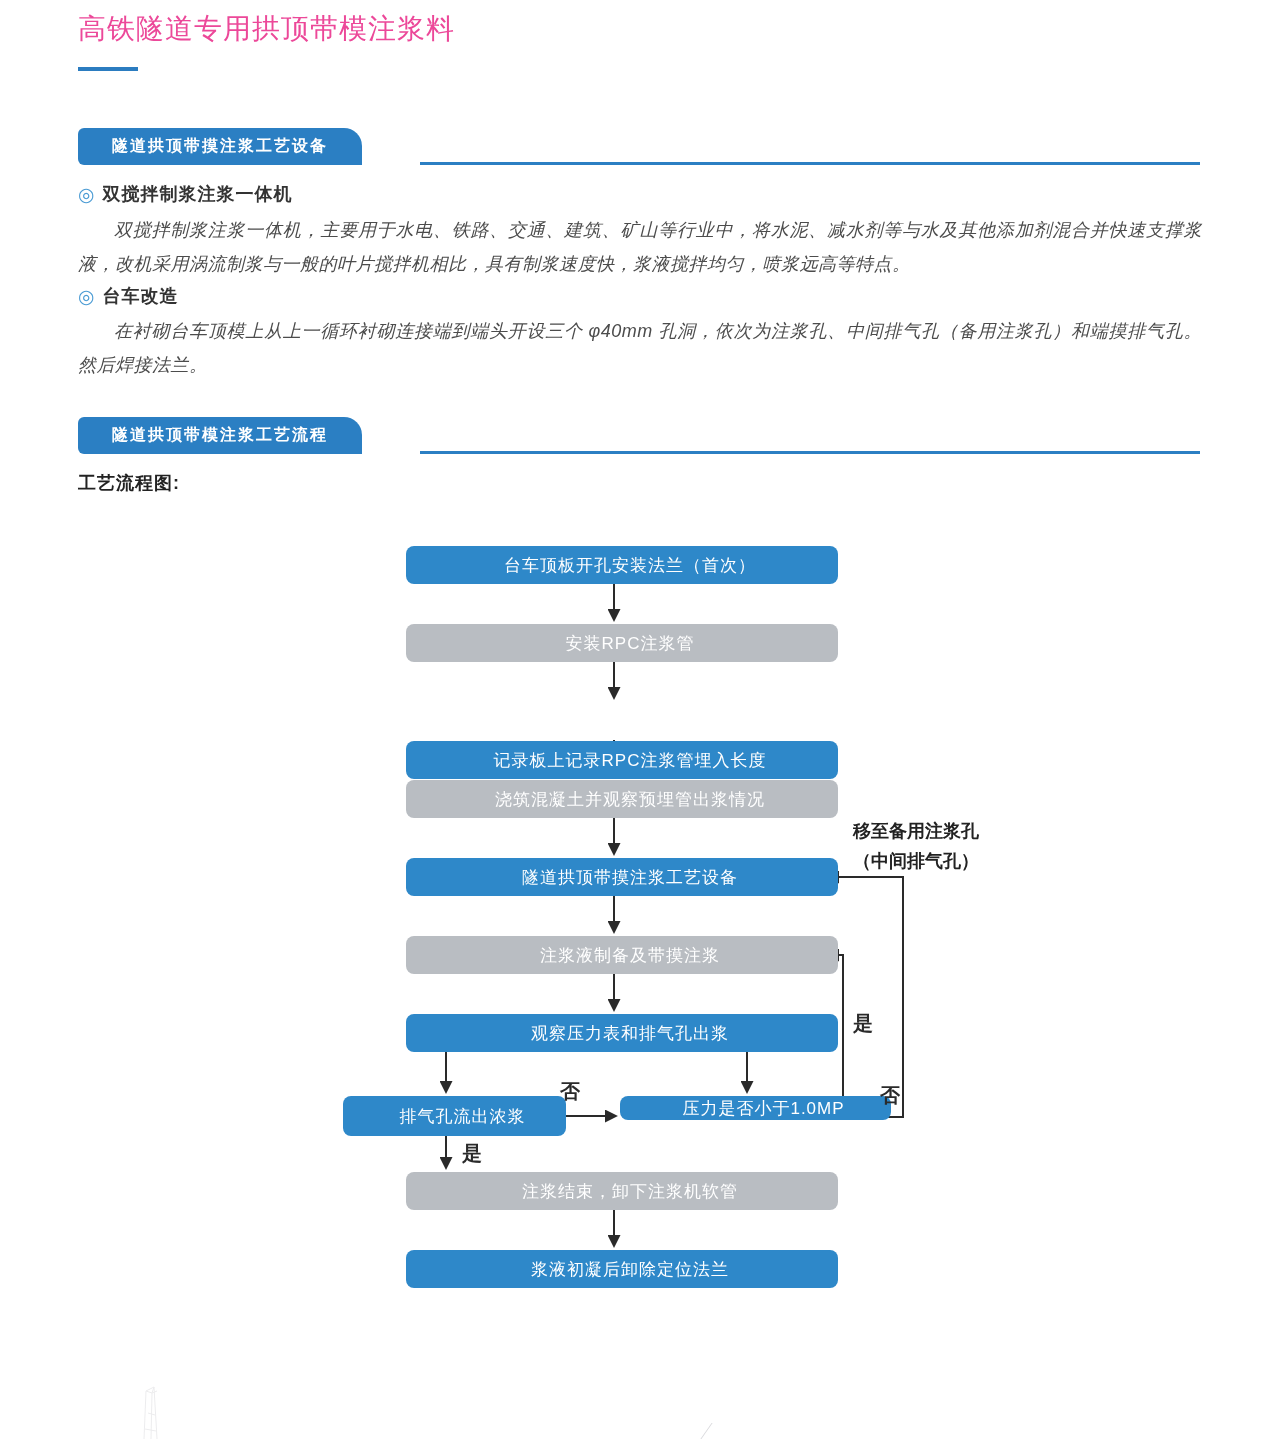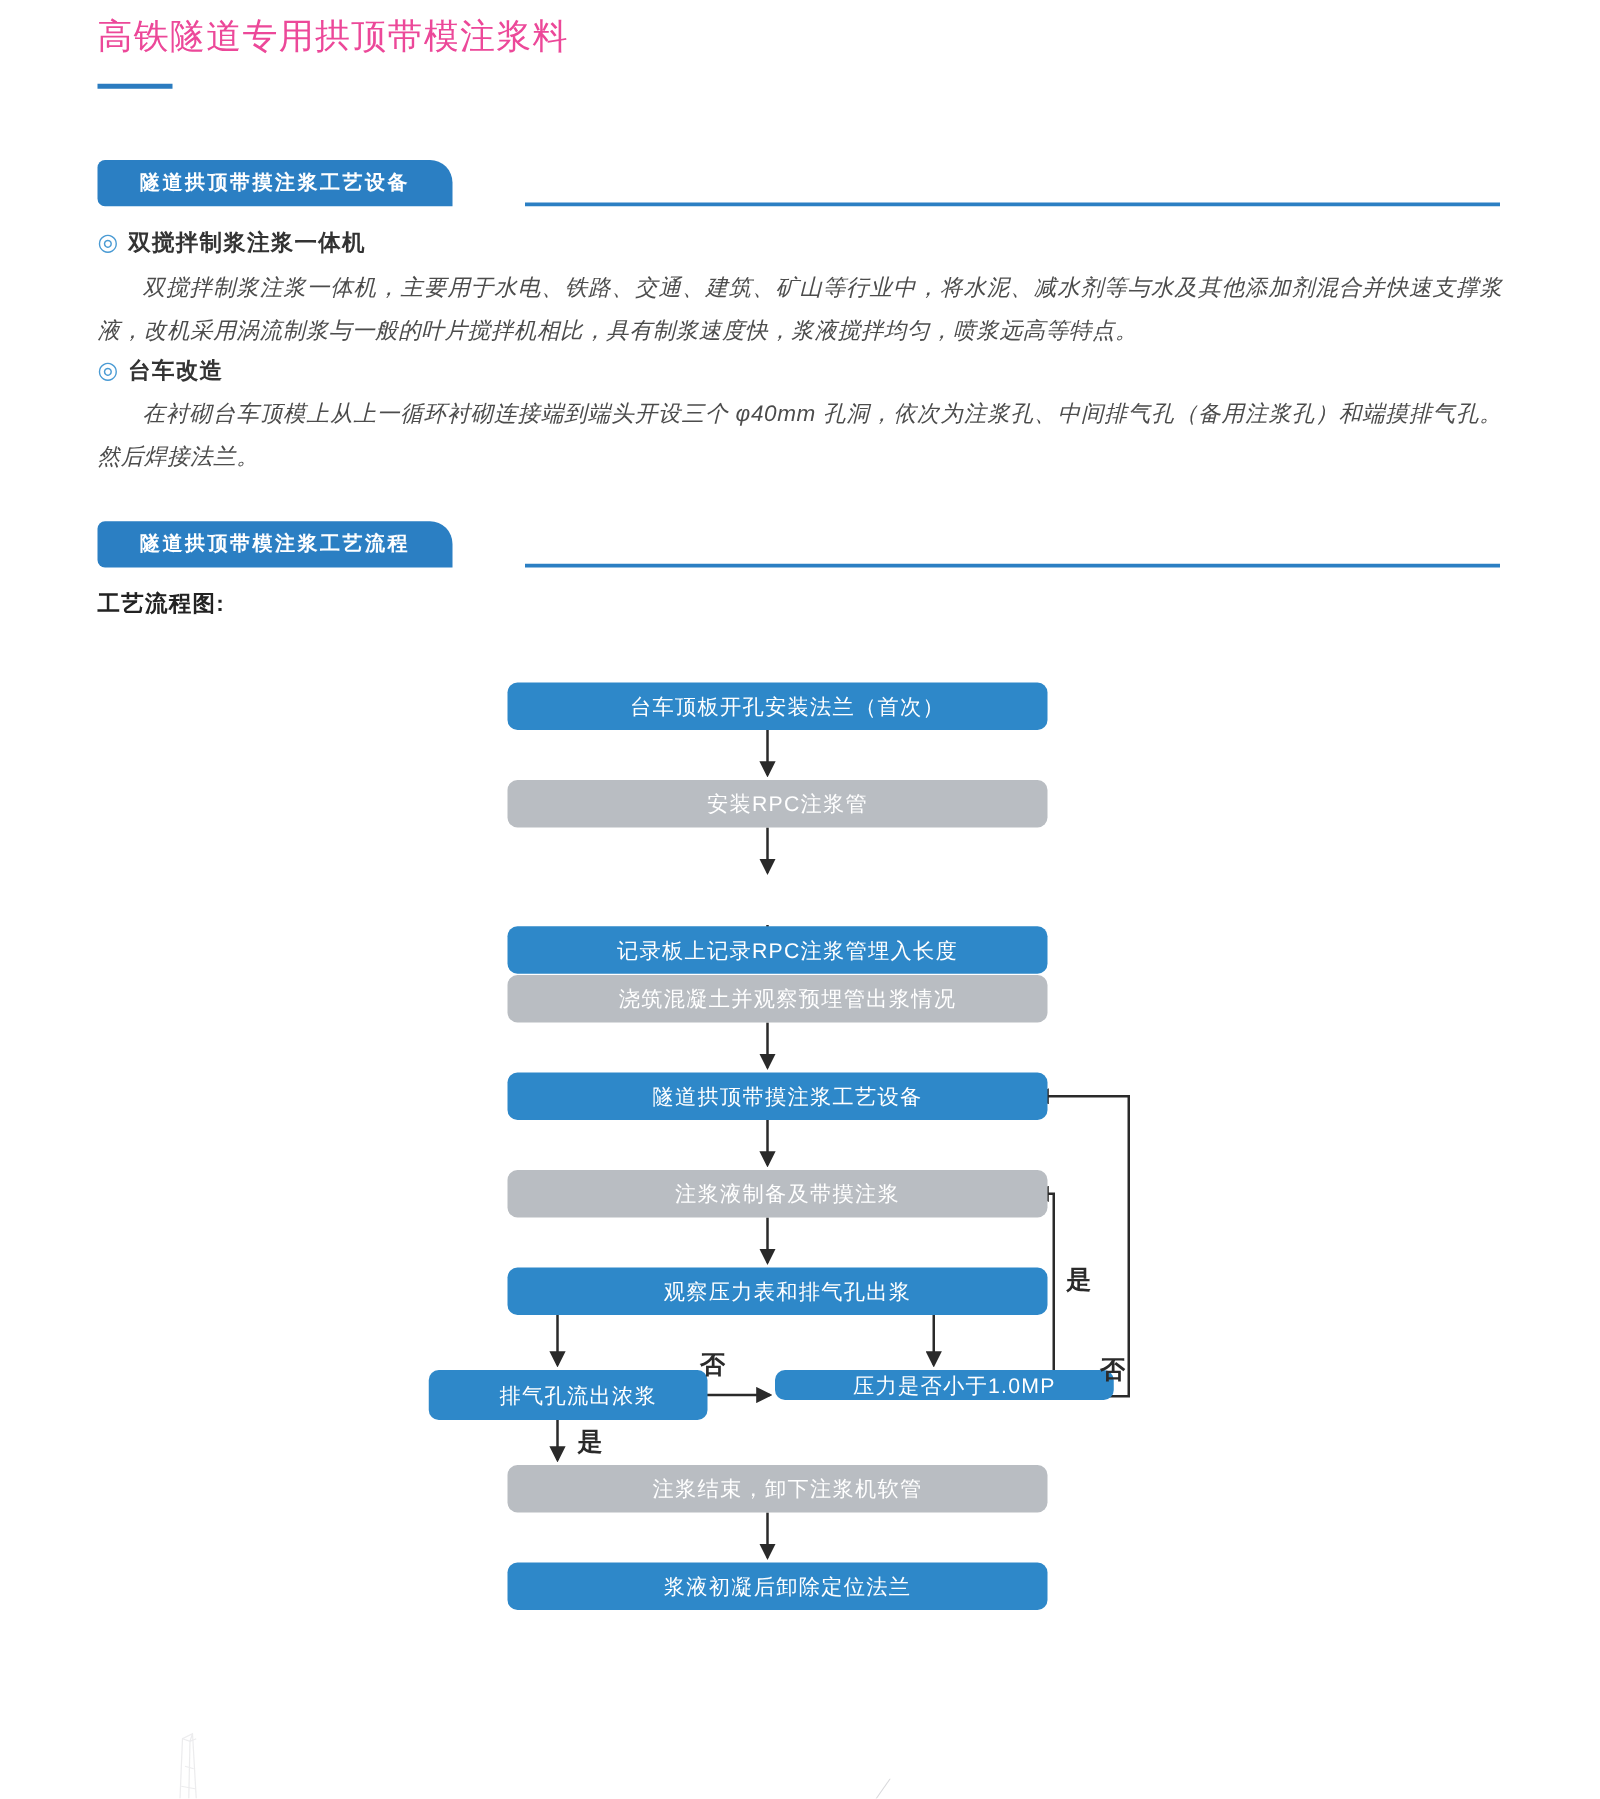--- a/index.html
+++ b/index.html
@@ -142,20 +142,24 @@
     <div class="node blue n8">排气孔流出浓浆</div>
     <div class="node blue n9">压力是否小于1.0MP</div>
     <div class="node gray main n10">注浆结束，卸下注浆机软管</div>
     <div class="node blue main n11">浆液初凝后卸除定位法兰</div>
 
     <div class="edge-label lbl-no1">否</div>
     <div class="edge-label lbl-yes1">是</div>
     <div class="edge-label lbl-yes2">是</div>
     <div class="edge-label lbl-no2">否</div>
 
+    <div class="annotation">
+      <div>移至备用注浆孔</div>
+      <div>（中间排气孔）</div>
+    </div>
   </div>
 
   <svg class="watermark" width="60" height="56" viewBox="0 0 60 56">
     <g stroke="#dddde0" stroke-width="1" fill="none">
       <path d="M14,56 L16,8 L24,4 L27,56"></path>
       <path d="M16,8 L22,10 L27,8 M18,30 L25,32 M15,46 L26,48 M22,10 L24,4"></path>
       <path d="M22,10 L21,56"></path>
     </g>
   </svg>
   <div class="footer-tick"></div>

